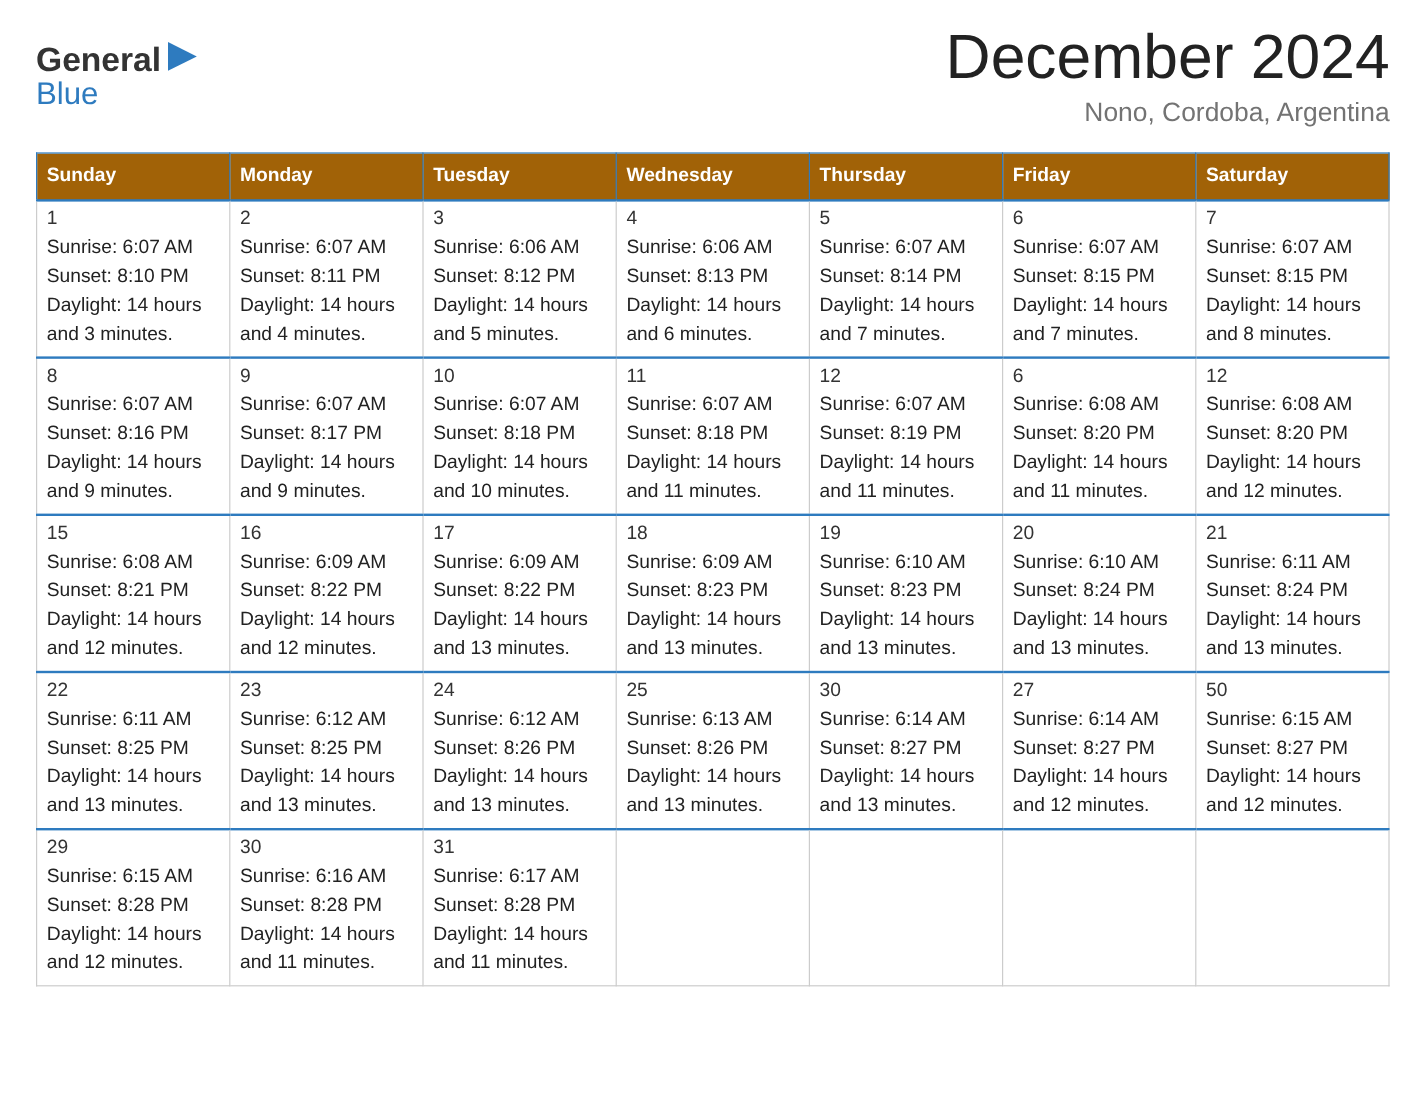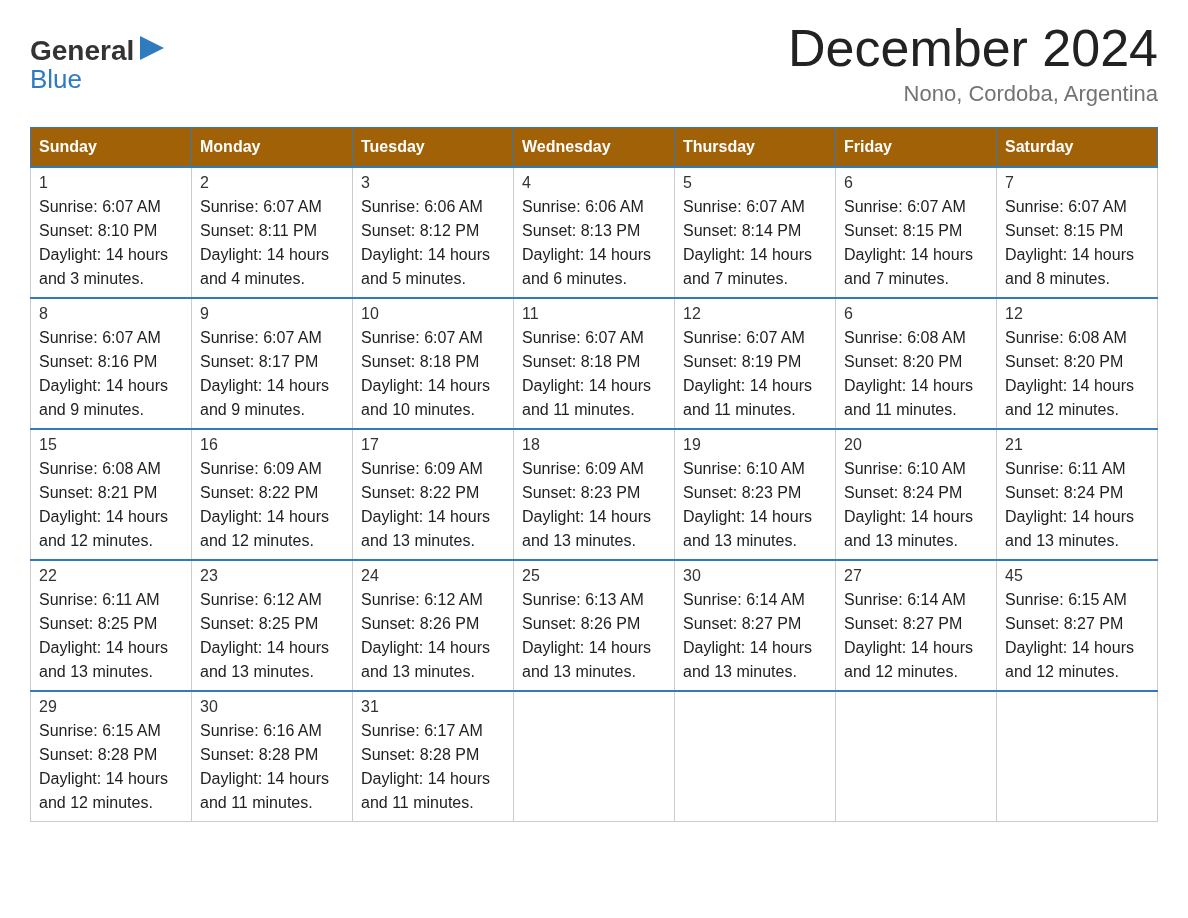--- a/index.html
+++ b/index.html
@@ -330,21 +330,21 @@
       </td>
         <td>
         <span class="day-num">27</span>
         <div class="day-info">
           Sunrise: 6:14 AM<br>
           Sunset: 8:27 PM<br>
           Daylight: 14 hours and&nbsp;12 minutes.
         </div>
       </td>
         <td>
-        <span class="day-num">45</span>
+        <span class="day-num">50</span>
         <div class="day-info">
           Sunrise: 6:15 AM<br>
           Sunset: 8:27 PM<br>
           Daylight: 14 hours and&nbsp;12 minutes.
         </div>
       </td>
       </tr>
       <tr>
         <td>
         <span class="day-num">29</span>

